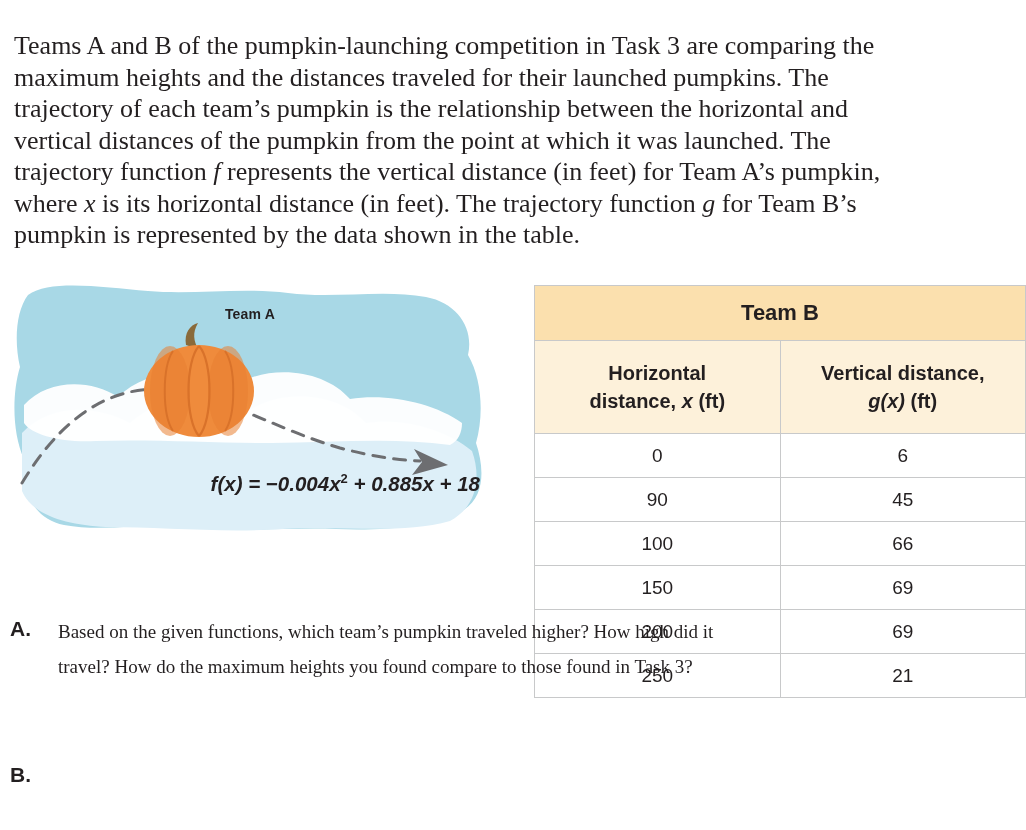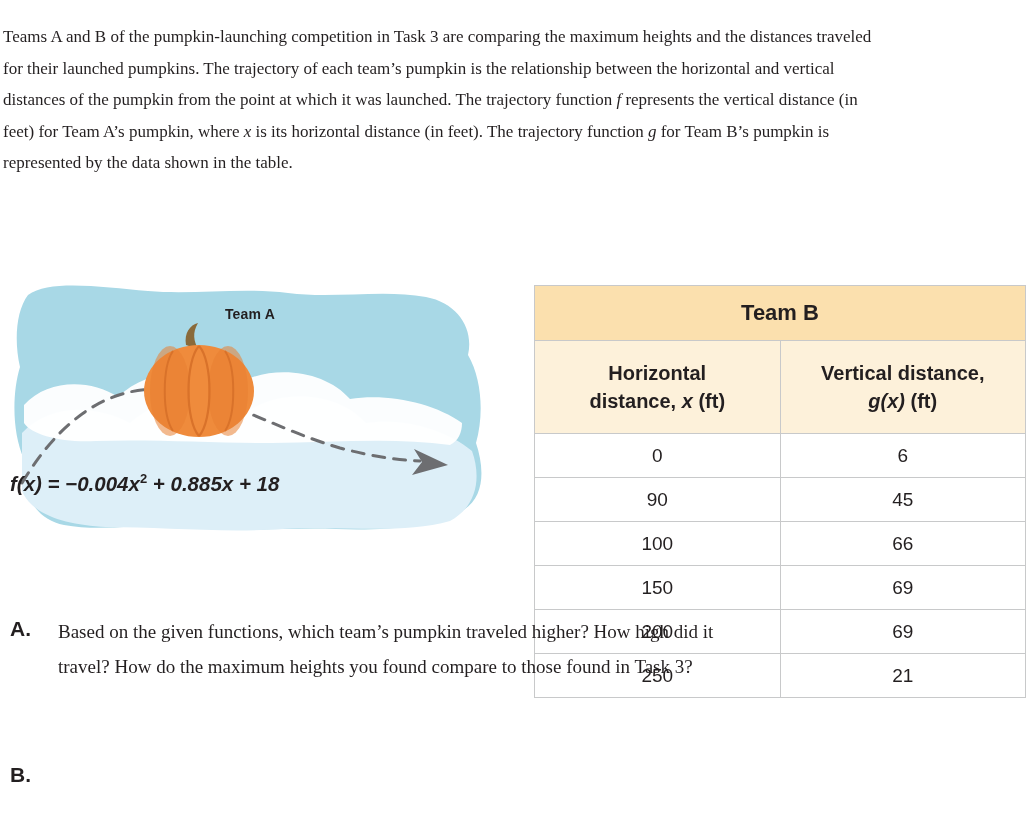--- a/index.html
+++ b/index.html
@@ -18,24 +18,24 @@
 
   .page {
     position: relative;
     width: 1026px;
     height: 830px;
   }
 
   
   .intro {
     position: absolute;
-    left: 3px;
+    left: 14px;
     top: 4px;
     width: 880px;
-    font-size: 17px;
+    font-size: 26px;
     line-height: 31.5px;
     font-family: "Liberation Serif", serif;
     color: #231f20;
   }
   .intro i {
     font-style: italic;
   }
 
   
   .illustration {
@@ -60,21 +60,21 @@
     font-weight: bold;
     font-size: 14px;
     color: #231f20;
     letter-spacing: .2px;
   }
   .formula {
     position: absolute;
     left: 0;
     top: 188px;
     width: 470px;
-    text-align: left;
+    text-align: right;
     font-family: "Liberation Sans", sans-serif;
     font-weight: bold;
     font-size: 20.5px;
     color: #231f20;
   }
   .formula .ital { font-style: italic; }
   .formula sup { font-size: 13px; vertical-align: super; }
 
   
   .table-wrap {

